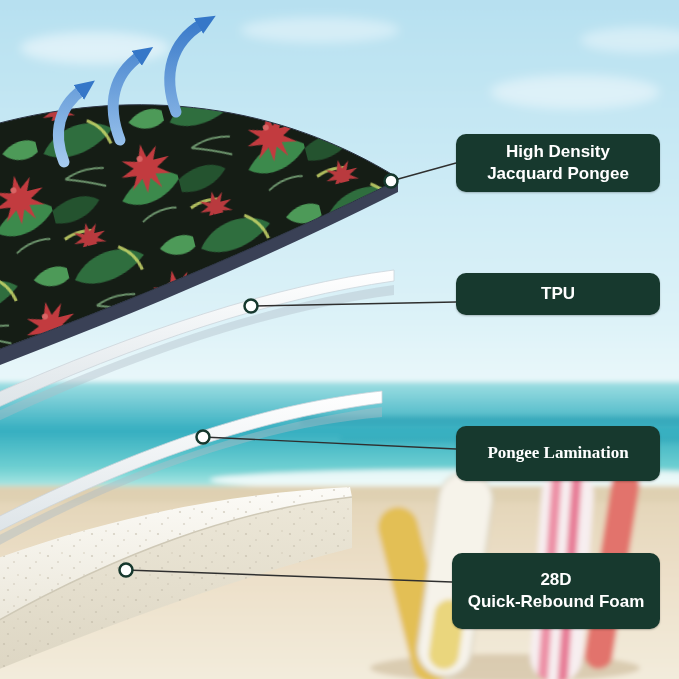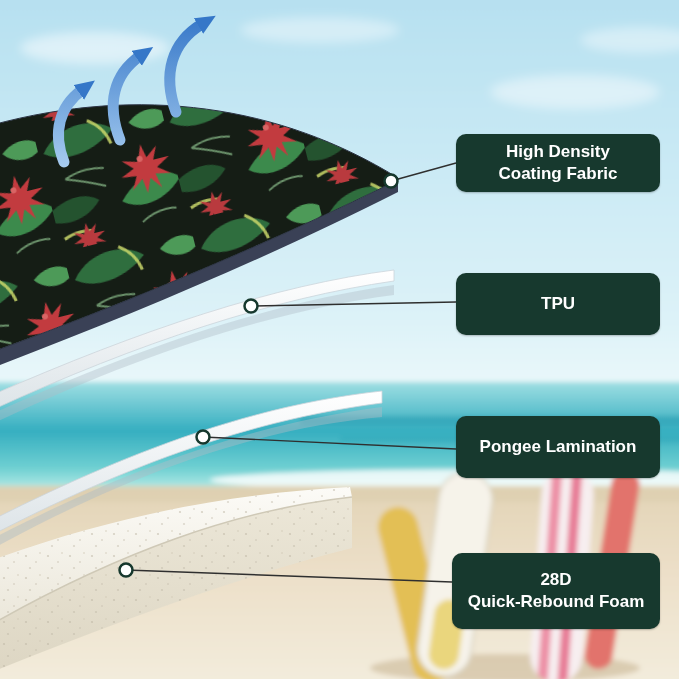--- a/index.html
+++ b/index.html
@@ -12,22 +12,22 @@
     position:absolute;
     background:var(--label-bg,#17392e);
     color:var(--label-text,#ffffff);
     border-radius:10px;
     display:flex;flex-direction:column;justify-content:center;align-items:center;
     text-align:center;font-weight:bold;font-size:17px;line-height:1.32;
     padding:8px 6px;box-sizing:border-box;
     box-shadow:0 1px 2px rgba(0,0,0,0.25);
   }
   .c0{left:456px;top:134px;width:204px;height:58px;}
-  .c1{left:456px;top:273px;width:204px;height:62px;}
-  .c2{left:456px;top:416px;width:204px;height:62px;}
+  .c1{left:456px;top:273px;width:204px;height:42px;}
+  .c2{left:456px;top:426px;width:204px;height:55px;font-family:Liberation Serif, serif;}
   .c3{left:452px;top:553px;width:208px;height:76px;}
 </style>
 </head>
 <body>
 
 <div class="scene">
 
 <svg width="679" height="679" viewBox="0 0 679 679">
   <defs>
     <linearGradient id="skyGrad" x1="0" y1="0" x2="0" y2="1">
@@ -184,21 +184,21 @@
   <g fill="#ffffff" stroke="#16382d" stroke-width="2.5">
     <circle cx="391" cy="181" r="6.5"></circle>
     <circle cx="251" cy="306" r="6.5"></circle>
     <circle cx="203" cy="437" r="6.5"></circle>
     <circle cx="126" cy="570" r="6.5"></circle>
   </g>
 </svg>
 
 <div class="callout c0">
   <div>High Density</div>
-  <div>Coating Fabric</div>
+  <div>Jacquard Pongee</div>
 </div>
 <div class="callout c1">
   <div>TPU</div>
 </div>
 <div class="callout c2">
   <div>Pongee Lamination</div>
   <div></div>
 </div>
 <div class="callout c3">
   <div>28D</div>

